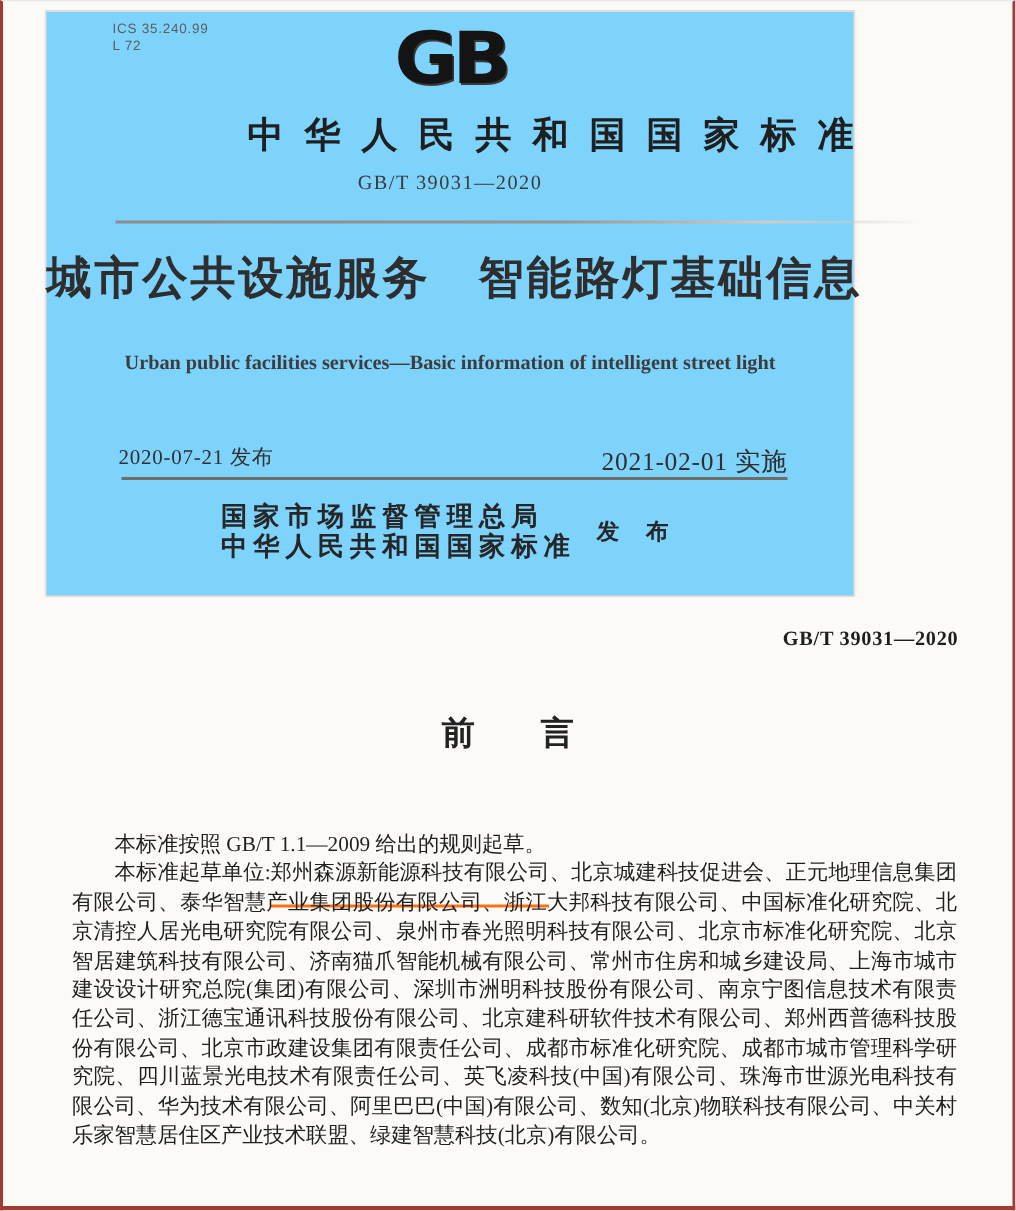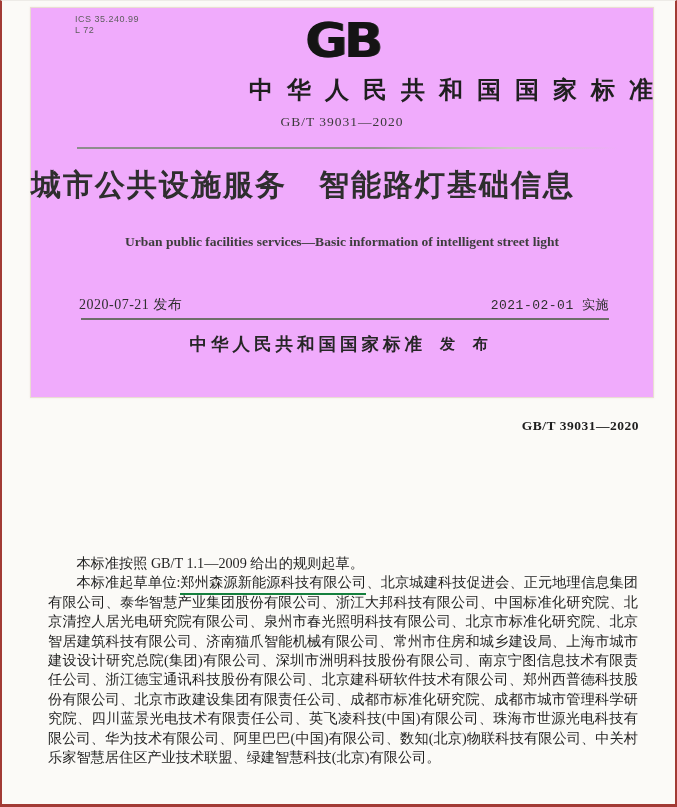--- a/index.html
+++ b/index.html
@@ -15,22 +15,22 @@
     background:#fbfaf7;
     border-left:2px solid #a23b35;
     border-right:2px solid #a23b35;
     border-bottom:3px solid #a23b35;
     border-top:1px solid #edebe7;
     overflow:hidden;
   }
   
   .cover {
     position:absolute; left:28px; top:6px;
-    width:624px; height:391px;
-    background:#f0abfc;
+    width:540px; height:391px;
+    background:#7dd3fc;
     border:1px solid #eadcd3;
     box-shadow:0 0 2px rgba(180,150,130,.15);
   }
   .ics {
     position:absolute; left:44px; top:6px;
     font-family:"Liberation Sans","DejaVu Sans",sans-serif;
     font-size:9px; line-height:11px; color:#5d5d5d; letter-spacing:.5px;
   }
   .gb-logo {
     position:absolute; left:0; right:0; top:4px;
@@ -70,21 +70,21 @@
     position:absolute; left:0; right:0; top:226px;
     text-align:center;
     font-size:13.5px; font-weight:bold; color:#3d3d3d;
   }
   .date-issue {
     position:absolute; left:48px; top:288px;
     font-size:14px; color:#2f2f2f; letter-spacing:.5px;
   }
   .date-impl {
     position:absolute; right:44px; top:288px;
-    font-size:13px; color:#2f2f2f; letter-spacing:.5px;font-family:Liberation Mono, monospace;
+    font-size:17px; color:#2f2f2f; letter-spacing:.5px;
   }
   .dates-rule {
     position:absolute; left:50px; right:44px; top:310px;
     height:2px; background:#6f6d6a;
   }
   .issuer-block {
     position:absolute; left:0; right:0; top:326px;
     display:flex; justify-content:center; align-items:center; gap:14px;
   }
   .issuer-lines div {
@@ -105,22 +105,22 @@
     font-family:"Liberation Sans","DejaVu Sans",sans-serif;
     font-size:22px; font-weight:bold; color:#222; white-space:pre;
   }
   .fw-body {
     position:absolute; left:46px; top:553px; width:590px;
     font-size:14.2px; line-height:19.4px; color:#1f1f1f;
     text-align:justify;
   }
   .fw-body p { text-indent:2em; }
   .red-underline {
-    border-bottom:2px solid #15803d;
-    padding-bottom:3px;
+    border-bottom:2px solid #f97316;
+    padding-bottom:13px;
   }
 </style>
 </head>
 <body>
 
 <div class="doc-frame">
 
   <div class="cover">
     <div class="ics">
       <div>ICS 35.240.99</div>
@@ -139,27 +139,29 @@
 
     <div class="title-cn">城市公共设施服务　智能路灯基础信息</div>
     <div class="title-en">Urban public facilities services—Basic information of intelligent street light</div>
 
     <div class="date-issue">2020-07-21 发布</div>
     <div class="date-impl">2021-02-01 实施</div>
     <div class="dates-rule"></div>
 
     <div class="issuer-block">
       <div class="issuer-lines">
+        <div>国家市场监督管理总局</div>
         <div>中华人民共和国国家标准</div>
       </div>
       <div class="publish-label">发 布</div>
     </div>
   </div>
 
   <div class="fw-header-no">GB/T 39031—2020</div>
 
+  <div class="fw-title">前　　言</div>
 
   <div class="fw-body">
     <p>本标准按照 GB/T 1.1—2009 给出的规则起草。</p>
     <p><span>本标准起草单位:</span><span class="red-underline">郑州森源新能源科技有限公司</span><span>、北京城建科技促进会、正元地理信息集团有限公司、泰华智慧产业集团股份有限公司、浙江大邦科技有限公司、中国标准化研究院、北京清控人居光电研究院有限公司、泉州市春光照明科技有限公司、北京市标准化研究院、北京智居建筑科技有限公司、济南猫爪智能机械有限公司、常州市住房和城乡建设局、上海市城市建设设计研究总院(集团)有限公司、深圳市洲明科技股份有限公司、南京宁图信息技术有限责任公司、浙江德宝通讯科技股份有限公司、北京建科研软件技术有限公司、郑州西普德科技股份有限公司、北京市政建设集团有限责任公司、成都市标准化研究院、成都市城市管理科学研究院、四川蓝景光电技术有限责任公司、英飞凌科技(中国)有限公司、珠海市世源光电科技有限公司、华为技术有限公司、阿里巴巴(中国)有限公司、数知(北京)物联科技有限公司、中关村乐家智慧居住区产业技术联盟、绿建智慧科技(北京)有限公司。</span></p>
   </div>
 
 </div>
 
 </body></html>

